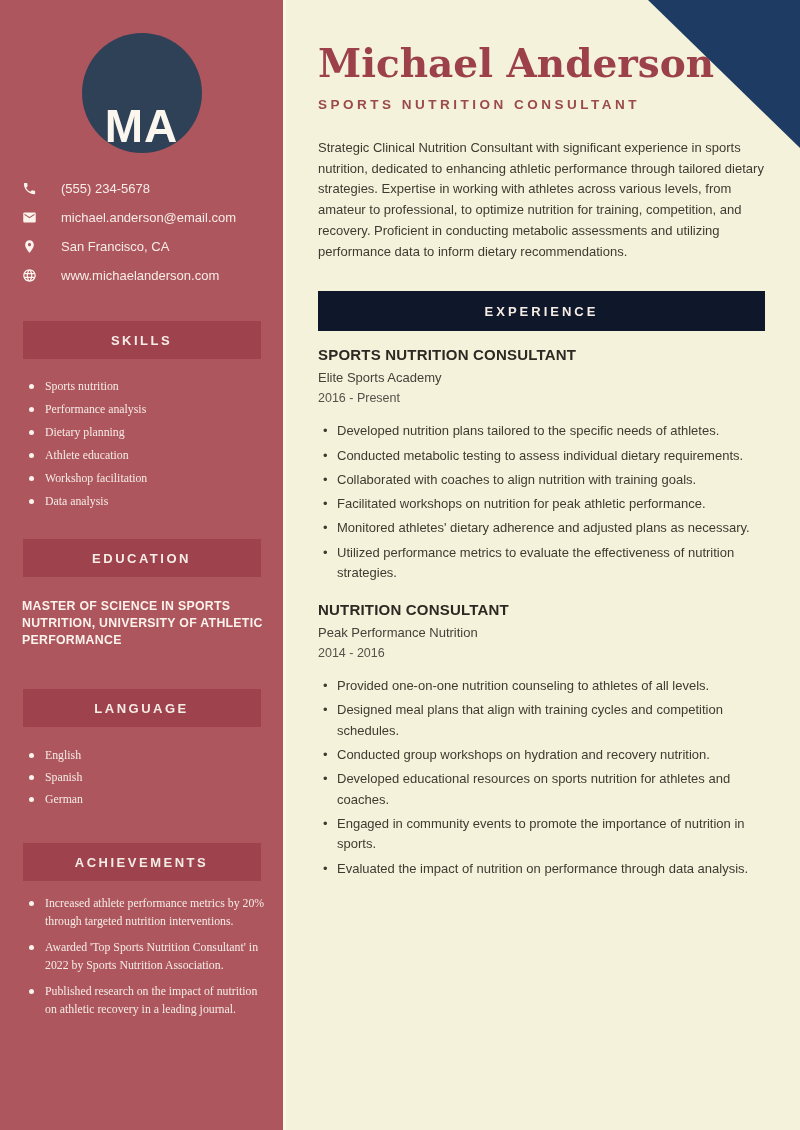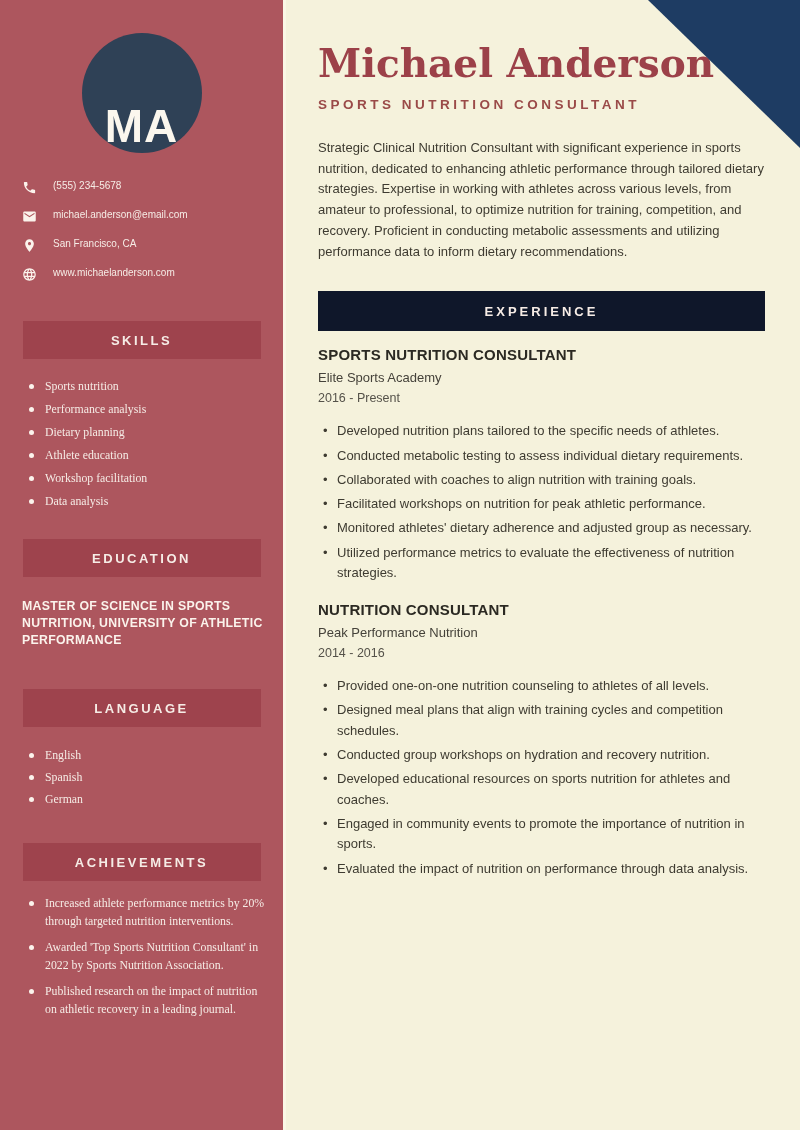--- a/index.html
+++ b/index.html
@@ -13,22 +13,22 @@
   .sidebar {
     width:283px; flex-shrink:0; background:#ad565e; color:#f6ece6;
     padding-bottom:20px;
   }
   .avatar {
     width:120px; height:120px; border-radius:50%; background:#2f4156;
     margin:33px auto 0; display:flex; align-items:flex-end; justify-content:center;
     color:#fbf7ee; font-size:46px; font-weight:bold; letter-spacing:1px;
   }
   .contact { list-style:none; margin-top:27px; padding:0 14px 0 22px; }
-  .contact-row { display:flex; gap:16px; margin-bottom:13px;
-    font-size:10px; min-height:16px; }
+  .contact-row { display:flex; align-items:center; gap:24px; margin-bottom:13px;
+    font-size:13px; min-height:16px; }
   .contact-row svg { width:15px; height:15px; flex-shrink:0; fill:#fbf3ec; }
   .side-band {
     width:238px; height:38px; margin:0 auto; background:#9e434d;
     display:flex; align-items:center; justify-content:center;
     font-size:13px; font-weight:bold; letter-spacing:2.5px; color:#f6ece6;
   }
   .band-skills { margin-top:38px; }
   .band-education { margin-top:31px; }
   .band-language { margin-top:40px; }
   .band-achievements { margin-top:37px; }
@@ -199,21 +199,21 @@
     <section class="job">
       <h2 class="job-title">SPORTS NUTRITION CONSULTANT</h2>
       <div class="job-company">Elite Sports Academy</div>
       <div class="job-dates">2016 - Present</div>
       <ul class="job-bullets">
 
       <li><span>Developed nutrition plans tailored to the specific needs of athletes.</span></li>
           <li><span>Conducted metabolic testing to assess individual dietary requirements.</span></li>
           <li><span>Collaborated with coaches to align nutrition with training goals.</span></li>
           <li><span>Facilitated workshops on nutrition for peak athletic performance.</span></li>
-          <li><span>Monitored athletes' dietary adherence and adjusted group as necessary.</span></li>
+          <li><span>Monitored athletes' dietary adherence and adjusted plans as necessary.</span></li>
           <li><span>Utilized performance metrics to evaluate the effectiveness of nutrition strategies.</span></li>
         </ul>
     </section>
 
     <section class="job">
       <h2 class="job-title">NUTRITION CONSULTANT</h2>
       <div class="job-company">Peak Performance Nutrition</div>
       <div class="job-dates">2014 - 2016</div>
       <ul class="job-bullets">
 

